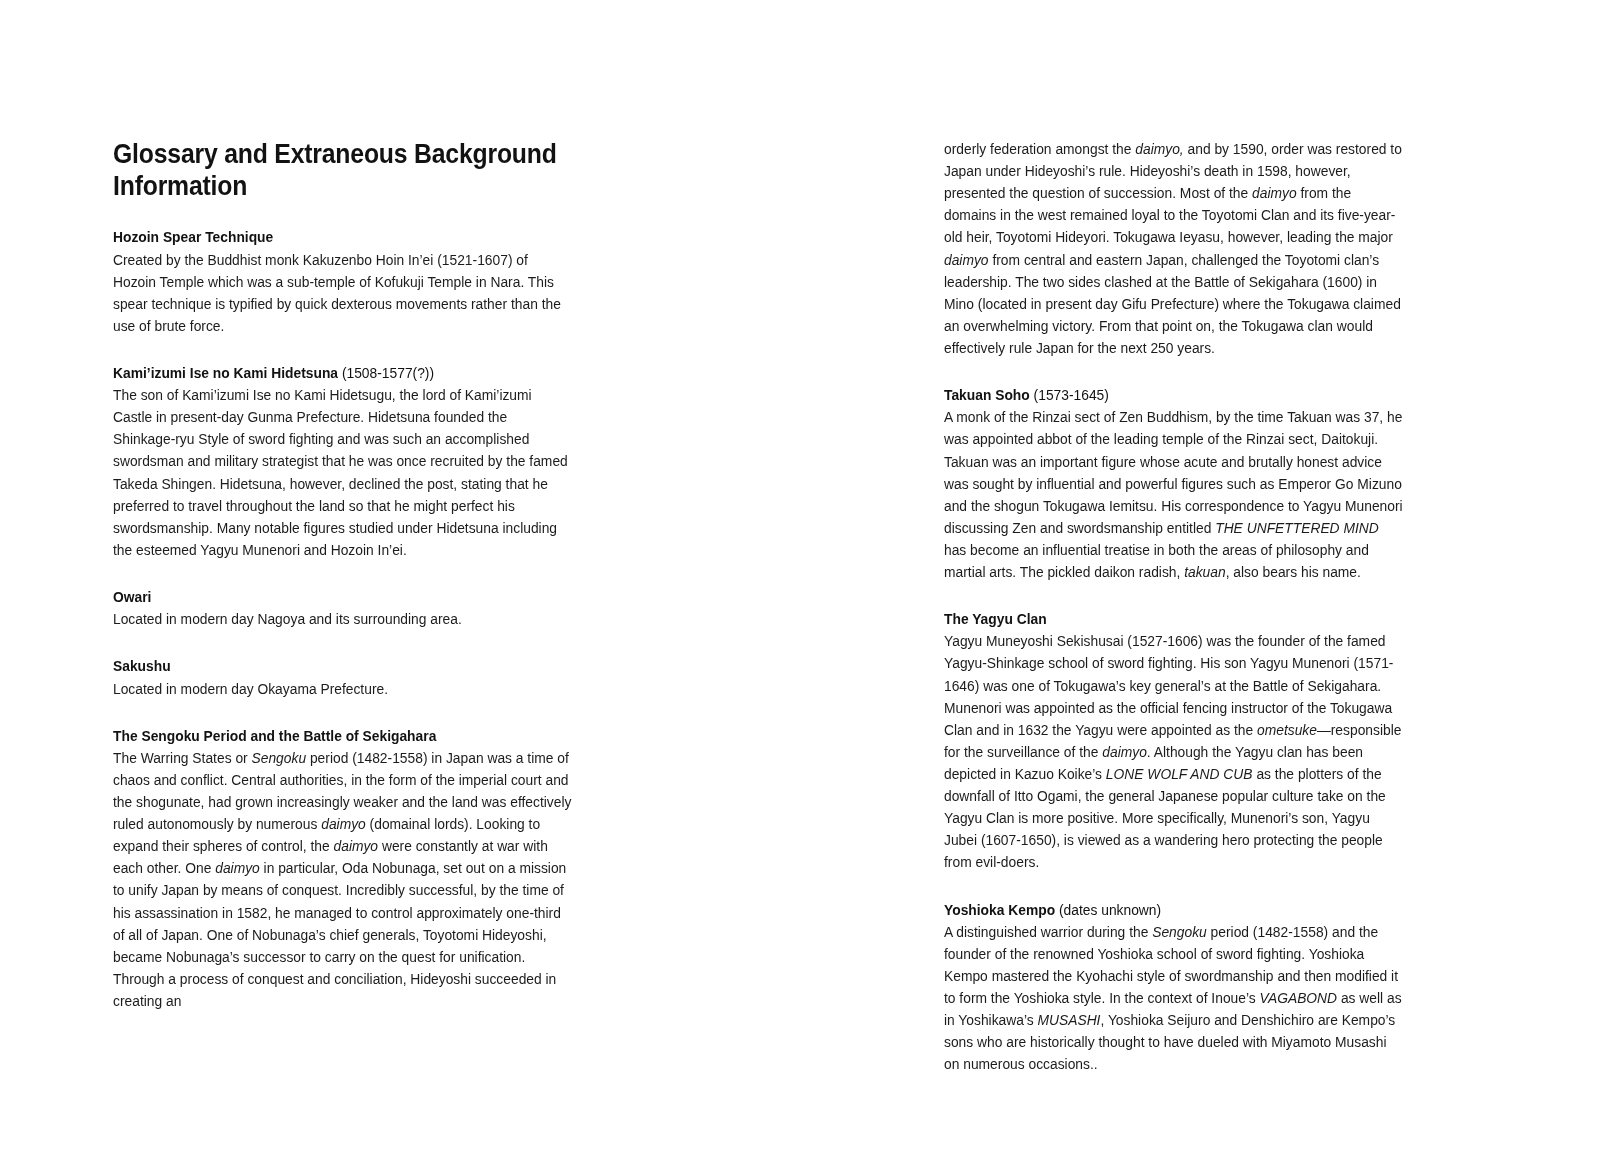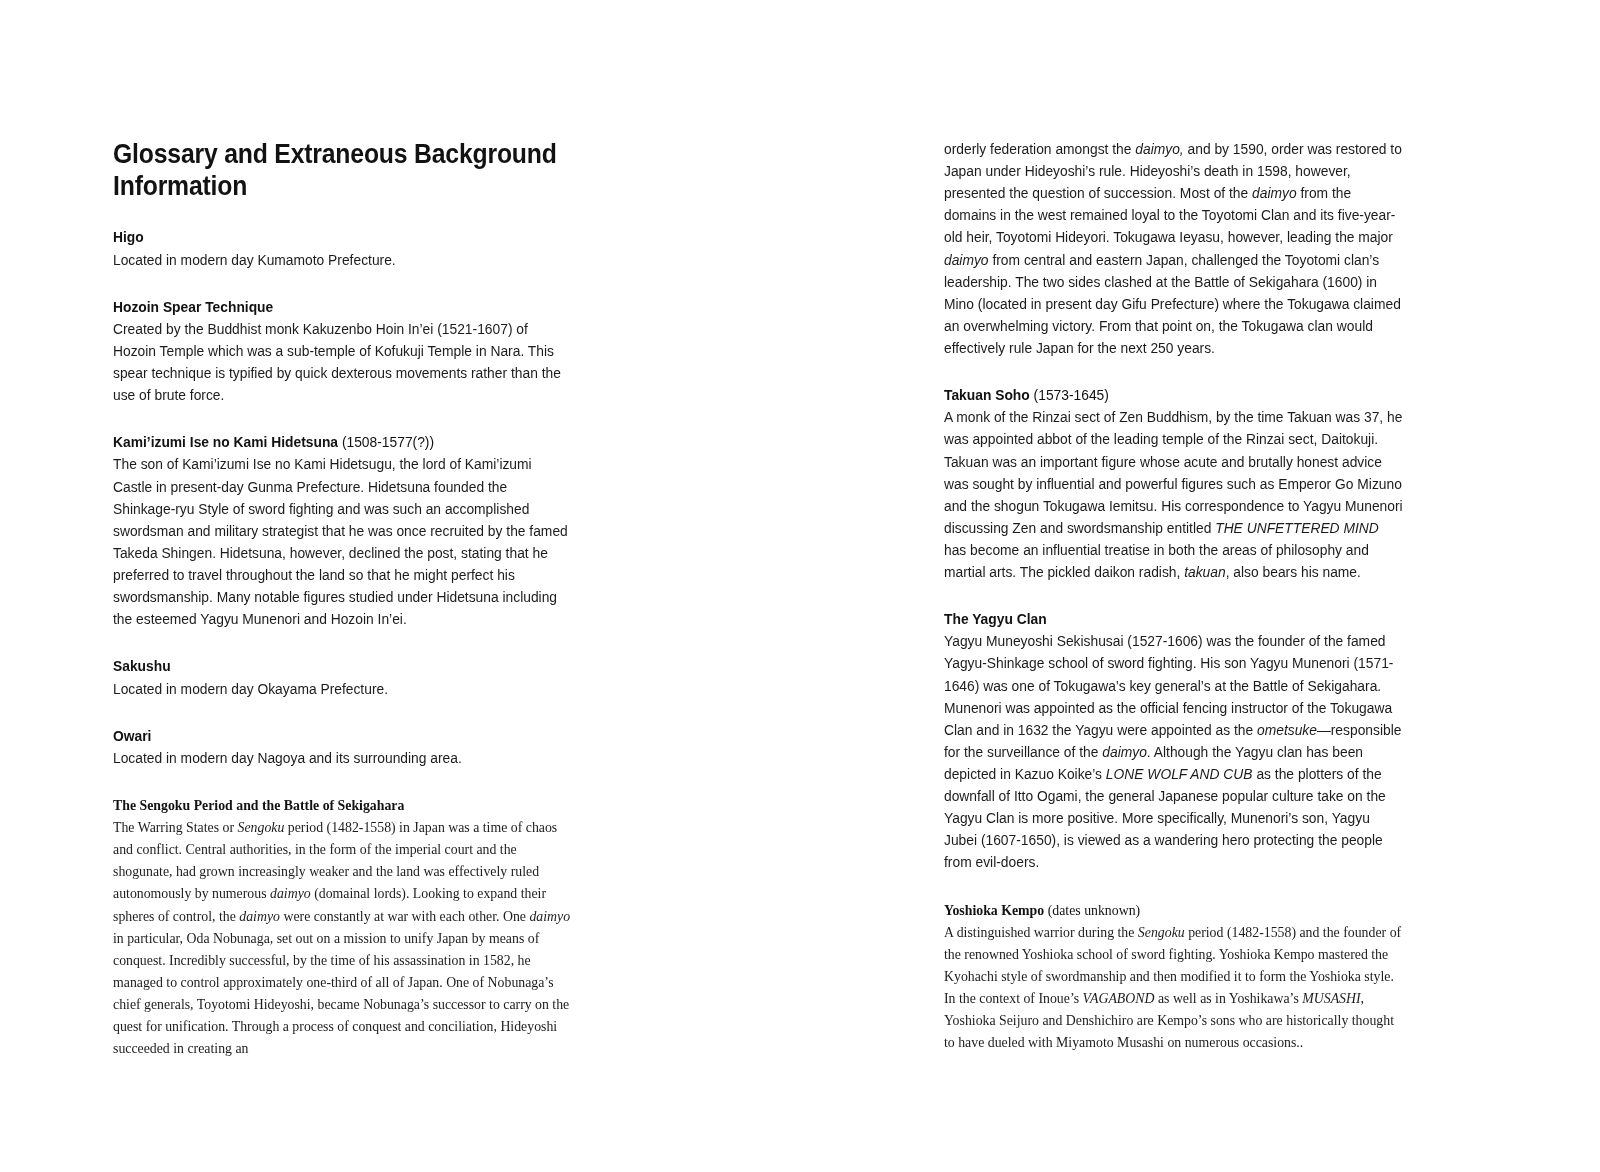--- a/index.html
+++ b/index.html
@@ -48,21 +48,20 @@
     color: #121212;
     transform: scaleX(0.90);
     transform-origin: left top;
     width: 111%;
   }
   .entry {
     margin: 0 0 25px 0;
   }
   .entry:last-child {
     margin-bottom: 4px;
-    font-family: Liberation Serif, serif;
   }
   .entry-term {
     font-size: 15.2px;
     font-weight: 700;
     line-height: 1.46;
     margin: 0 0 0 0;
     color: #121212;
     transform: scaleX(0.91);
     transform-origin: left top;
     width: 110%;
@@ -94,54 +93,48 @@
 </style>
 </head>
 <body>
 
 <div class="page">
   <div class="columns">
 
     <div class="col col-left">
       <h1 class="page-title">Glossary and Extraneous Background Information</h1>
 
-      <div class="entry">
-        <div class="entry-term">
-          <span>Higo</span>
-        </div>
-        <div class="entry-body">Located in modern day Kumamoto Prefecture.</div>
-      </div>
 
       <div class="entry">
         <div class="entry-term">
           <span>Hozoin Spear Technique</span>
         </div>
         <div class="entry-body">Created by the Buddhist monk Kakuzenbo Hoin In’ei (1521-1607) of Hozoin Temple which was a sub-temple of Kofukuji Temple in Nara. This spear technique is typified by quick dexterous movements rather than the use of brute force.</div>
       </div>
 
       <div class="entry">
         <div class="entry-term">
           <span>Kami’izumi Ise no Kami Hidetsuna</span>
           <span class="dates">(1508-1577(?))</span>
         </div>
         <div class="entry-body">The son of Kami’izumi Ise no Kami Hidetsugu, the lord of Kami’izumi Castle in present-day Gunma Prefecture. Hidetsuna founded the Shinkage-ryu Style of sword fighting and was such an accomplished swordsman and military strategist that he was once recruited by the famed Takeda Shingen. Hidetsuna, however, declined the post, stating that he preferred to travel throughout the land so that he might perfect his swordsmanship. Many notable figures studied under Hidetsuna including the esteemed Yagyu Munenori and Hozoin In’ei.</div>
       </div>
 
       <div class="entry">
         <div class="entry-term">
-          <span>Sakushu</span>
+          <span>Owari</span>
         </div>
-        <div class="entry-body">Located in modern day Okayama Prefecture.</div>
+        <div class="entry-body">Located in modern day Nagoya and its surrounding area.</div>
       </div>
 
       <div class="entry">
         <div class="entry-term">
-          <span>Owari</span>
+          <span>Sakushu</span>
         </div>
-        <div class="entry-body">Located in modern day Nagoya and its surrounding area.</div>
+        <div class="entry-body">Located in modern day Okayama Prefecture.</div>
       </div>
 
       <div class="entry">
         <div class="entry-term">
           <span>The Sengoku Period and the Battle of Sekigahara</span>
         </div>
         <div class="entry-body">The Warring States or <em class="it">Sengoku</em> period (1482-1558) in Japan was a time of chaos and conflict. Central authorities, in the form of the imperial court and the shogunate, had grown increasingly weaker and the land was effectively ruled autonomously by numerous <em class="it">daimyo</em> (domainal lords). Looking to expand their spheres of control, the <em class="it">daimyo</em> were constantly at war with each other. One <em class="it">daimyo</em> in particular, Oda Nobunaga, set out on a mission to unify Japan by means of conquest. Incredibly successful, by the time of his assassination in 1582, he managed to control approximately one-third of all of Japan. One of Nobunaga’s chief generals, Toyotomi Hideyoshi, became Nobunaga’s successor to carry on the quest for unification. Through a process of conquest and conciliation, Hideyoshi succeeded in creating an</div>
       </div>
     </div>
 

